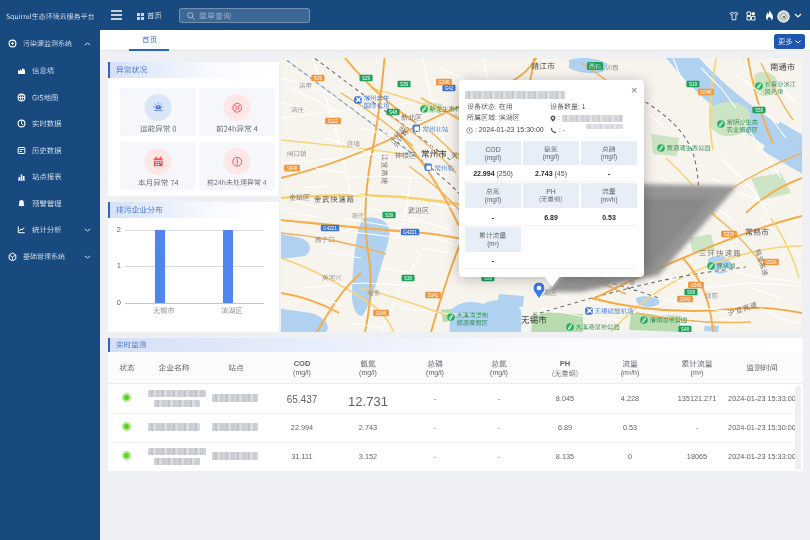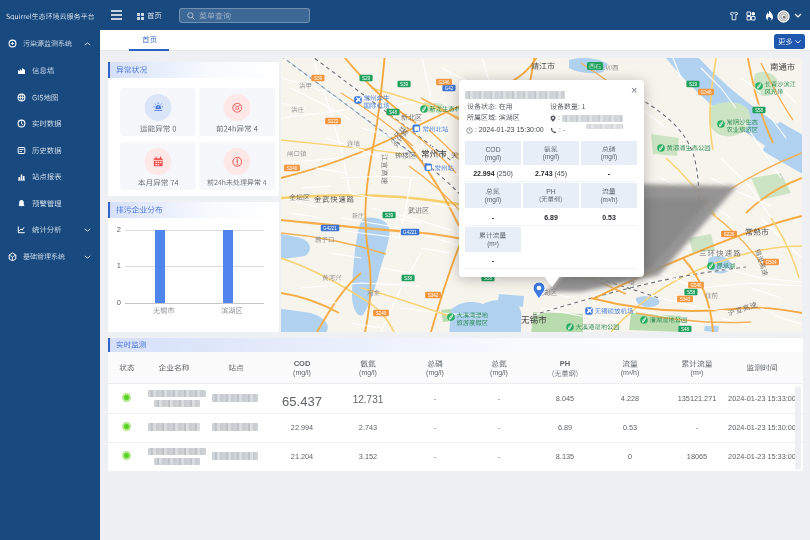--- a/index.html
+++ b/index.html
@@ -1295,22 +1295,22 @@
             <use href="#q191" x="1000"></use>
             <use href="#q192" x="2000"></use>
             <use href="#q193" x="3000"></use>
           </g>
         </svg>
       </div>
       <div class="ab" style="left:14px;top:55px;width:9px;height:9px;border-radius:50%;background:#54d226;border:2.2px solid #b2e98a"></div>
       <div class="ab" style="left:40px;top:52px;width:58px;height:7px;border-radius:1px;background:repeating-linear-gradient(90deg,#ced2d6 0 3px,#bfc3c9 3px 5px,#dadde0 5px 8px,#c9ccd1 8px 11px);filter:blur(.7px);"></div>
       <div class="ab" style="left:46px;top:62px;width:46px;height:7px;border-radius:1px;background:repeating-linear-gradient(90deg,#ced2d6 0 3px,#bfc3c9 3px 5px,#dadde0 5px 8px,#c9ccd1 8px 11px);filter:blur(.7px);"></div>
       <div class="ab" style="left:104px;top:56px;width:46px;height:8px;border-radius:1px;background:repeating-linear-gradient(90deg,#ced2d6 0 3px,#bfc3c9 3px 5px,#dadde0 5px 8px,#c9ccd1 8px 11px);filter:blur(.7px);"></div>
-      <div class="ab" style="left:194px;top:56px;transform:translateX(-50%);font-size:13px;color:#5f6368;white-space:nowrap">65.437</div>
-      <div class="ab" style="left:260px;top:56px;transform:translateX(-50%);font-size:10px;color:#5f6368;white-space:nowrap">12.731</div>
+      <div class="ab" style="left:194px;top:56px;transform:translateX(-50%);font-size:10px;color:#5f6368;white-space:nowrap">65.437</div>
+      <div class="ab" style="left:260px;top:56px;transform:translateX(-50%);font-size:13px;color:#5f6368;white-space:nowrap">12.731</div>
       <div class="ab" style="left:327px;top:56px;transform:translateX(-50%);font-size:7.3px;color:#5f6368;white-space:nowrap">-</div>
       <div class="ab" style="left:391px;top:56px;transform:translateX(-50%);font-size:7.3px;color:#5f6368;white-space:nowrap">-</div>
       <div class="ab" style="left:457px;top:56px;transform:translateX(-50%);font-size:7.3px;color:#5f6368;white-space:nowrap">8.045</div>
       <div class="ab" style="left:522px;top:56px;transform:translateX(-50%);font-size:7.3px;color:#5f6368;white-space:nowrap">4.228</div>
       <div class="ab" style="left:589px;top:56px;transform:translateX(-50%);font-size:7.3px;color:#5f6368;white-space:nowrap">135121.271</div>
       <div class="ab" style="left:654px;top:56px;transform:translateX(-50%);font-size:7.3px;color:#5f6368;white-space:nowrap">2024-01-23 15:33:00</div>
       <div class="ab" style="left:0;top:75px;width:695px;height:1px;background:#eceff3"></div>
       <div class="ab" style="left:14px;top:84px;width:9px;height:9px;border-radius:50%;background:#54d226;border:2.2px solid #b2e98a"></div>
       <div class="ab" style="left:40px;top:85px;width:52px;height:8px;border-radius:1px;background:repeating-linear-gradient(90deg,#ced2d6 0 3px,#bfc3c9 3px 5px,#dadde0 5px 8px,#c9ccd1 8px 11px);filter:blur(.7px);"></div>
       <div class="ab" style="left:104px;top:85px;width:46px;height:8px;border-radius:1px;background:repeating-linear-gradient(90deg,#ced2d6 0 3px,#bfc3c9 3px 5px,#dadde0 5px 8px,#c9ccd1 8px 11px);filter:blur(.7px);"></div>
@@ -1320,21 +1320,21 @@
       <div class="ab" style="left:391px;top:85px;transform:translateX(-50%);font-size:7.3px;color:#5f6368;white-space:nowrap">-</div>
       <div class="ab" style="left:457px;top:85px;transform:translateX(-50%);font-size:7.3px;color:#5f6368;white-space:nowrap">6.89</div>
       <div class="ab" style="left:522px;top:85px;transform:translateX(-50%);font-size:7.3px;color:#5f6368;white-space:nowrap">0.53</div>
       <div class="ab" style="left:589px;top:85px;transform:translateX(-50%);font-size:7.3px;color:#5f6368;white-space:nowrap">-</div>
       <div class="ab" style="left:654px;top:85px;transform:translateX(-50%);font-size:7.3px;color:#5f6368;white-space:nowrap">2024-01-23 15:30:00</div>
       <div class="ab" style="left:0;top:104px;width:695px;height:1px;background:#eceff3"></div>
       <div class="ab" style="left:14px;top:113px;width:9px;height:9px;border-radius:50%;background:#54d226;border:2.2px solid #b2e98a"></div>
       <div class="ab" style="left:40px;top:110px;width:58px;height:7px;border-radius:1px;background:repeating-linear-gradient(90deg,#ced2d6 0 3px,#bfc3c9 3px 5px,#dadde0 5px 8px,#c9ccd1 8px 11px);filter:blur(.7px);"></div>
       <div class="ab" style="left:46px;top:120px;width:46px;height:7px;border-radius:1px;background:repeating-linear-gradient(90deg,#ced2d6 0 3px,#bfc3c9 3px 5px,#dadde0 5px 8px,#c9ccd1 8px 11px);filter:blur(.7px);"></div>
       <div class="ab" style="left:104px;top:114px;width:46px;height:8px;border-radius:1px;background:repeating-linear-gradient(90deg,#ced2d6 0 3px,#bfc3c9 3px 5px,#dadde0 5px 8px,#c9ccd1 8px 11px);filter:blur(.7px);"></div>
-      <div class="ab" style="left:194px;top:114px;transform:translateX(-50%);font-size:7.3px;color:#5f6368;white-space:nowrap">21.204</div>
+      <div class="ab" style="left:194px;top:114px;transform:translateX(-50%);font-size:7.3px;color:#5f6368;white-space:nowrap">31.111</div>
       <div class="ab" style="left:260px;top:114px;transform:translateX(-50%);font-size:7.3px;color:#5f6368;white-space:nowrap">3.152</div>
       <div class="ab" style="left:327px;top:114px;transform:translateX(-50%);font-size:7.3px;color:#5f6368;white-space:nowrap">-</div>
       <div class="ab" style="left:391px;top:114px;transform:translateX(-50%);font-size:7.3px;color:#5f6368;white-space:nowrap">-</div>
       <div class="ab" style="left:457px;top:114px;transform:translateX(-50%);font-size:7.3px;color:#5f6368;white-space:nowrap">8.135</div>
       <div class="ab" style="left:522px;top:114px;transform:translateX(-50%);font-size:7.3px;color:#5f6368;white-space:nowrap">0</div>
       <div class="ab" style="left:589px;top:114px;transform:translateX(-50%);font-size:7.3px;color:#5f6368;white-space:nowrap">18065</div>
       <div class="ab" style="left:654px;top:114px;transform:translateX(-50%);font-size:7.3px;color:#5f6368;white-space:nowrap">2024-01-23 15:33:00</div>
       <div class="ab" style="left:687px;top:48px;width:6px;height:84px;background:#edeff2;border-radius:3px"></div>
     </div>
     <div class="ab" style="left:459px;top:80px;width:185px;height:197px;background:#fff;border-radius:4px;box-shadow:0 2px 14px rgba(0,0,0,.25)">

